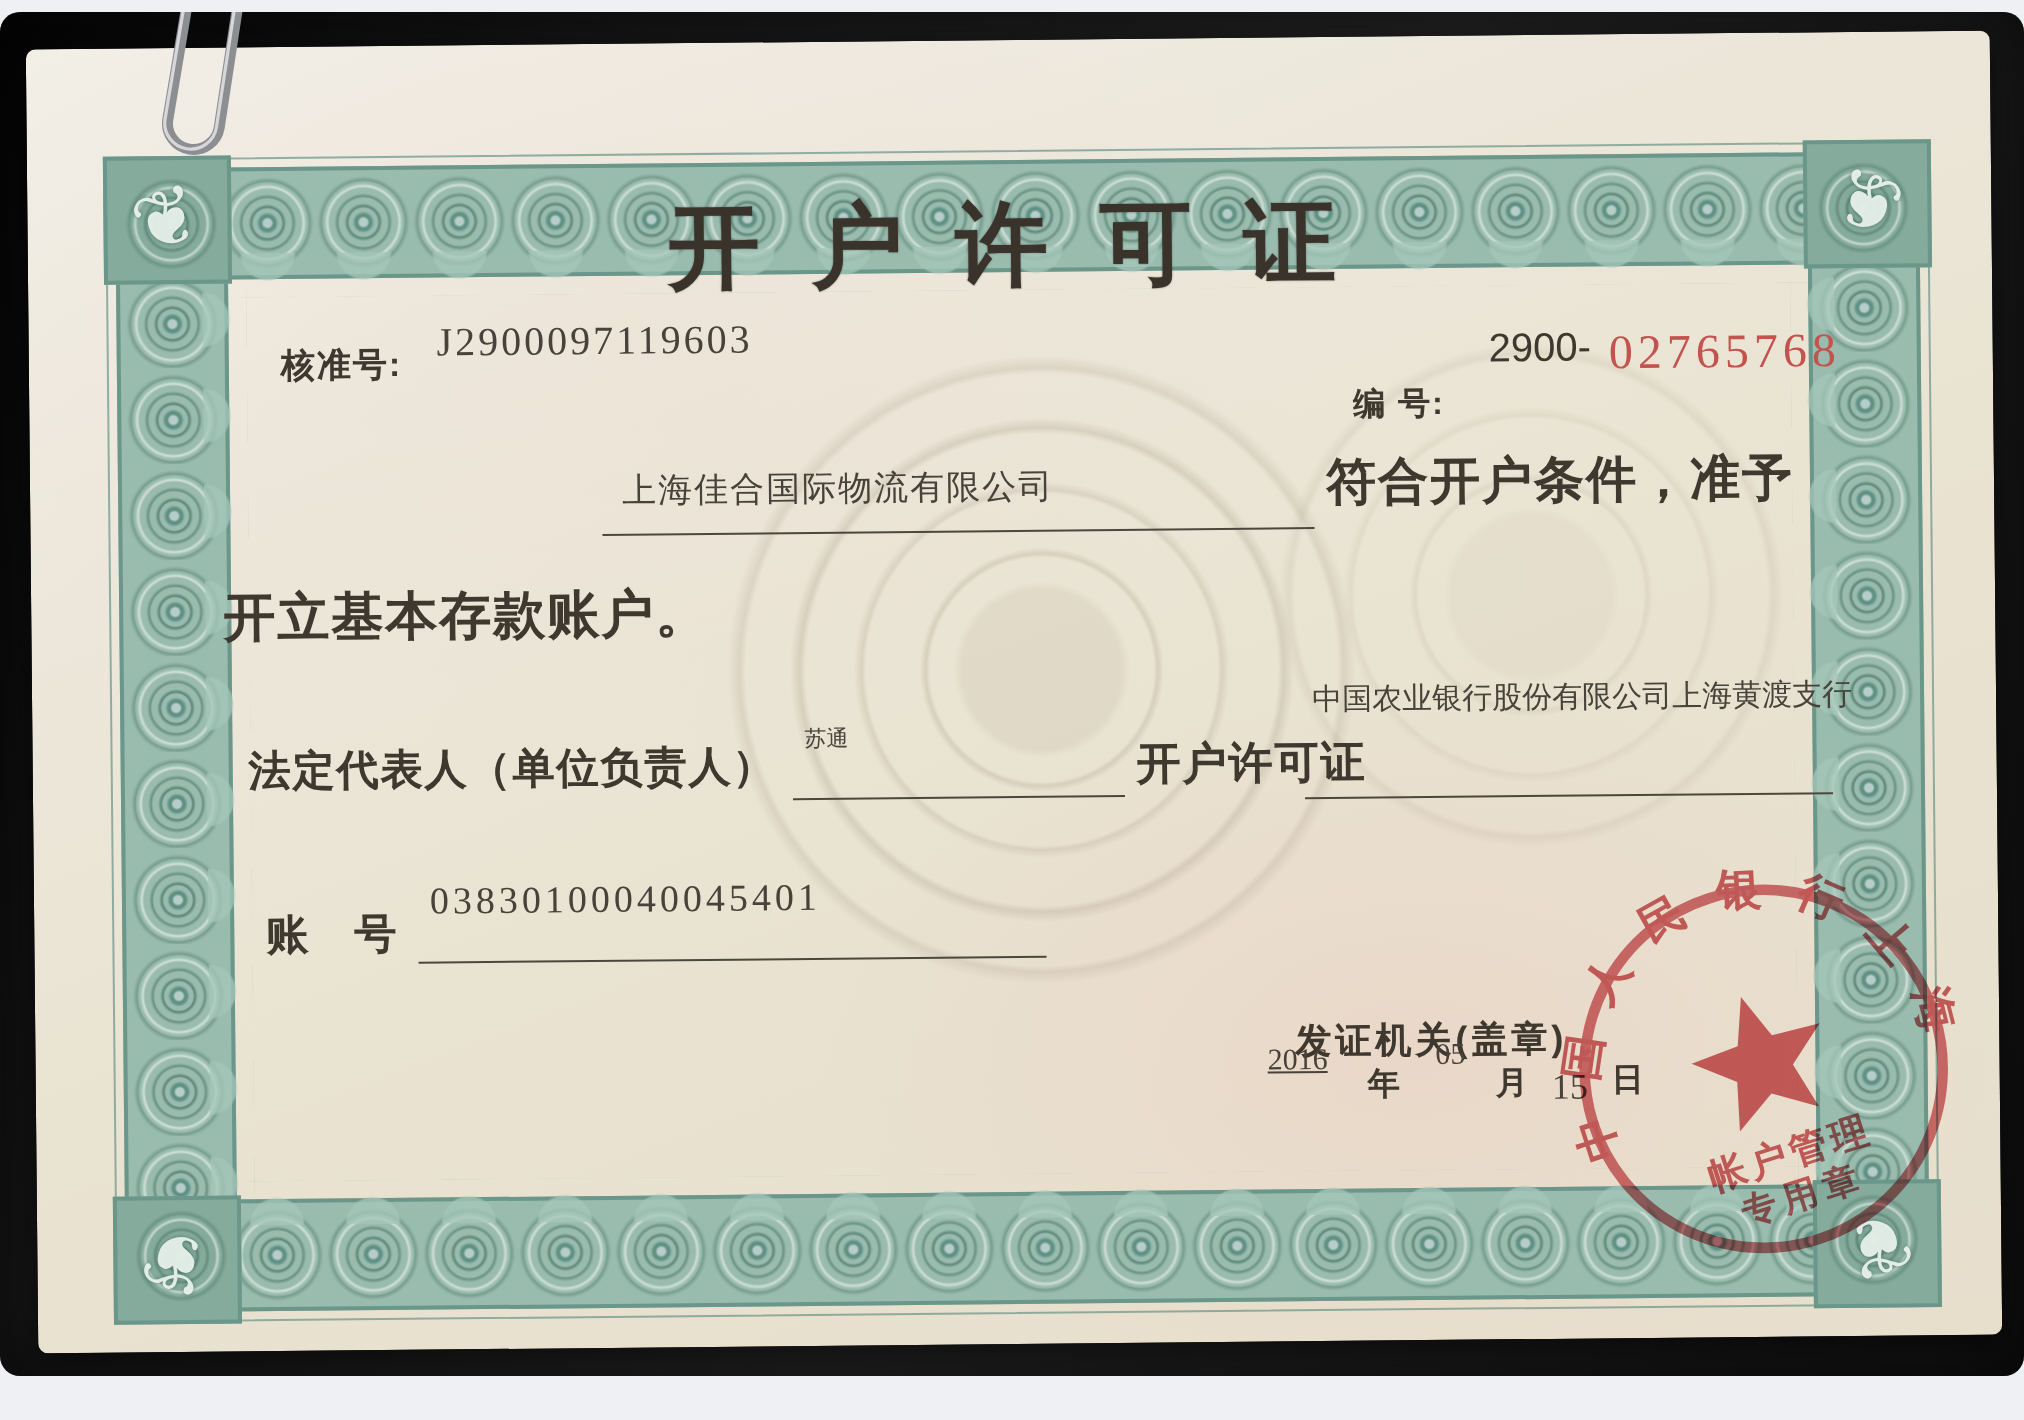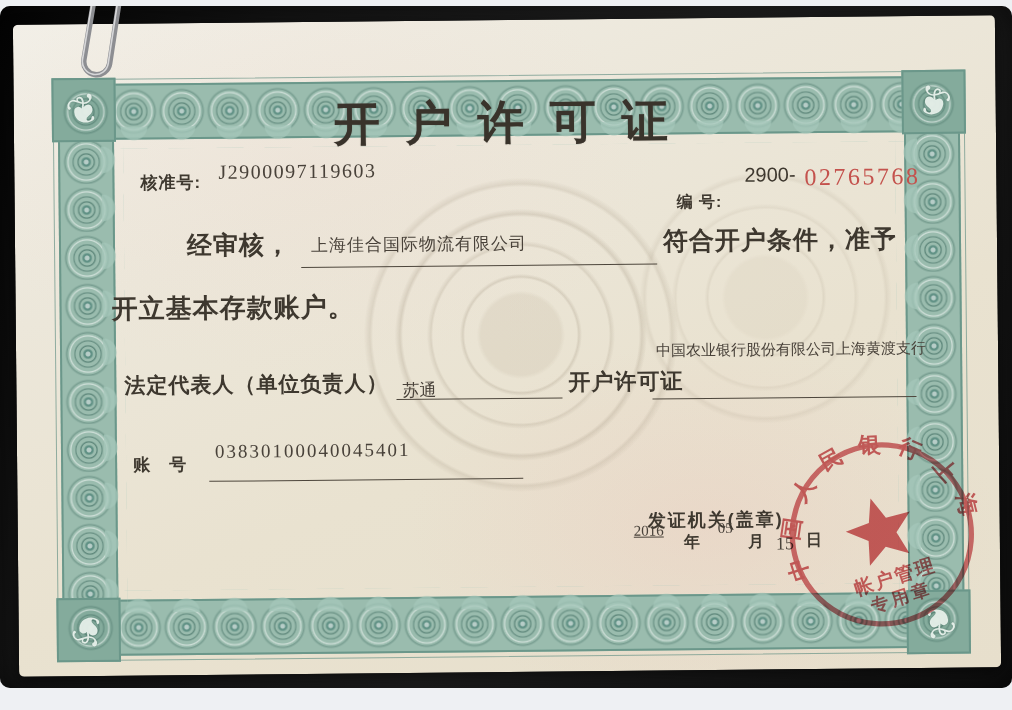--- a/index.html
+++ b/index.html
@@ -136,36 +136,35 @@
 
         <div class="abs title" style="left:180px;top:72px;width:640px;">开户许可证</div>
 
         <div class="abs lbl" style="left:126px;top:148px;font-size:17px;">核准号:</div>
         <div class="abs val" style="left:204px;top:138px;font-size:20px;letter-spacing:1.5px;">J2900097119603</div>
 
         <div class="abs lbl" style="left:662px;top:148px;font-size:16px;margin-top:26px;">编 号:</div>
         <div class="abs" style="left:730px;top:146px;font-size:20px;color:#3e382f;">2900-</div>
         <div class="abs val red" style="left:790px;top:147px;font-size:24px;letter-spacing:2.5px;font-family:Liberation Serif, serif;">02765768</div>
 
-        <div class="abs lbl" style="left:172px;top:206px;font-size:25px;">经审核，</div>
         <div class="abs val" style="left:296px;top:212px;font-size:17px;letter-spacing:1px;">上海佳合国际物流有限公司</div>
         <div class="fill-line" style="left:286px;top:245px;width:356px;"></div>
         <div class="abs lbl" style="left:648px;top:206px;font-size:25px;">符合开户条件，准予</div>
 
         <div class="abs lbl" style="left:96px;top:268px;font-size:26px;">开立基本存款账户。</div>
 
         <div class="abs lbl" style="left:108px;top:348px;font-size:21px;">法定代表人（单位负责人）</div>
-        <div class="abs val" style="left:386px;top:358px;font-size:17px;">苏通</div>
+        <div class="abs val" style="left:386px;top:341px;font-size:11px;">苏通</div>
         <div class="fill-line" style="left:380px;top:378px;width:166px;"></div>
 
         <div class="abs lbl" style="left:552px;top:348px;font-size:22px;">开户许可证</div>
         <div class="abs val" style="left:640px;top:320px;font-size:15px;white-space:normal;width:272px;line-height:1.6;">中国农业银行股份有限公司上海黄渡支行</div>
         <div class="fill-line" style="left:636px;top:380px;width:264px;"></div>
 
-        <div class="abs lbl" style="left:116px;top:430px;font-size:17px;">账　号</div>
+        <div class="abs lbl" style="left:116px;top:430px;font-size:21px;">账　号</div>
         <div class="abs val" style="left:198px;top:418px;font-size:19px;letter-spacing:2px;">03830100040045401</div>
         <div class="fill-line" style="left:192px;top:458px;width:314px;"></div>
 
         <div class="abs lbl" style="left:630px;top:490px;font-size:18px;letter-spacing:2px;">发证机关(盖章)</div>
         <div class="abs val" style="left:616px;top:504px;font-size:15px;text-decoration:underline;">2016</div>
         <div class="abs lbl" style="left:666px;top:514px;font-size:16px;">年</div>
         <div class="abs val" style="left:700px;top:502px;font-size:15px;">05</div>
         <div class="abs lbl" style="left:730px;top:514px;font-size:16px;">月</div>
         <div class="abs val" style="left:758px;top:516px;font-size:18px;">15</div>
         <div class="abs lbl" style="left:788px;top:513px;font-size:16px;">日</div>

